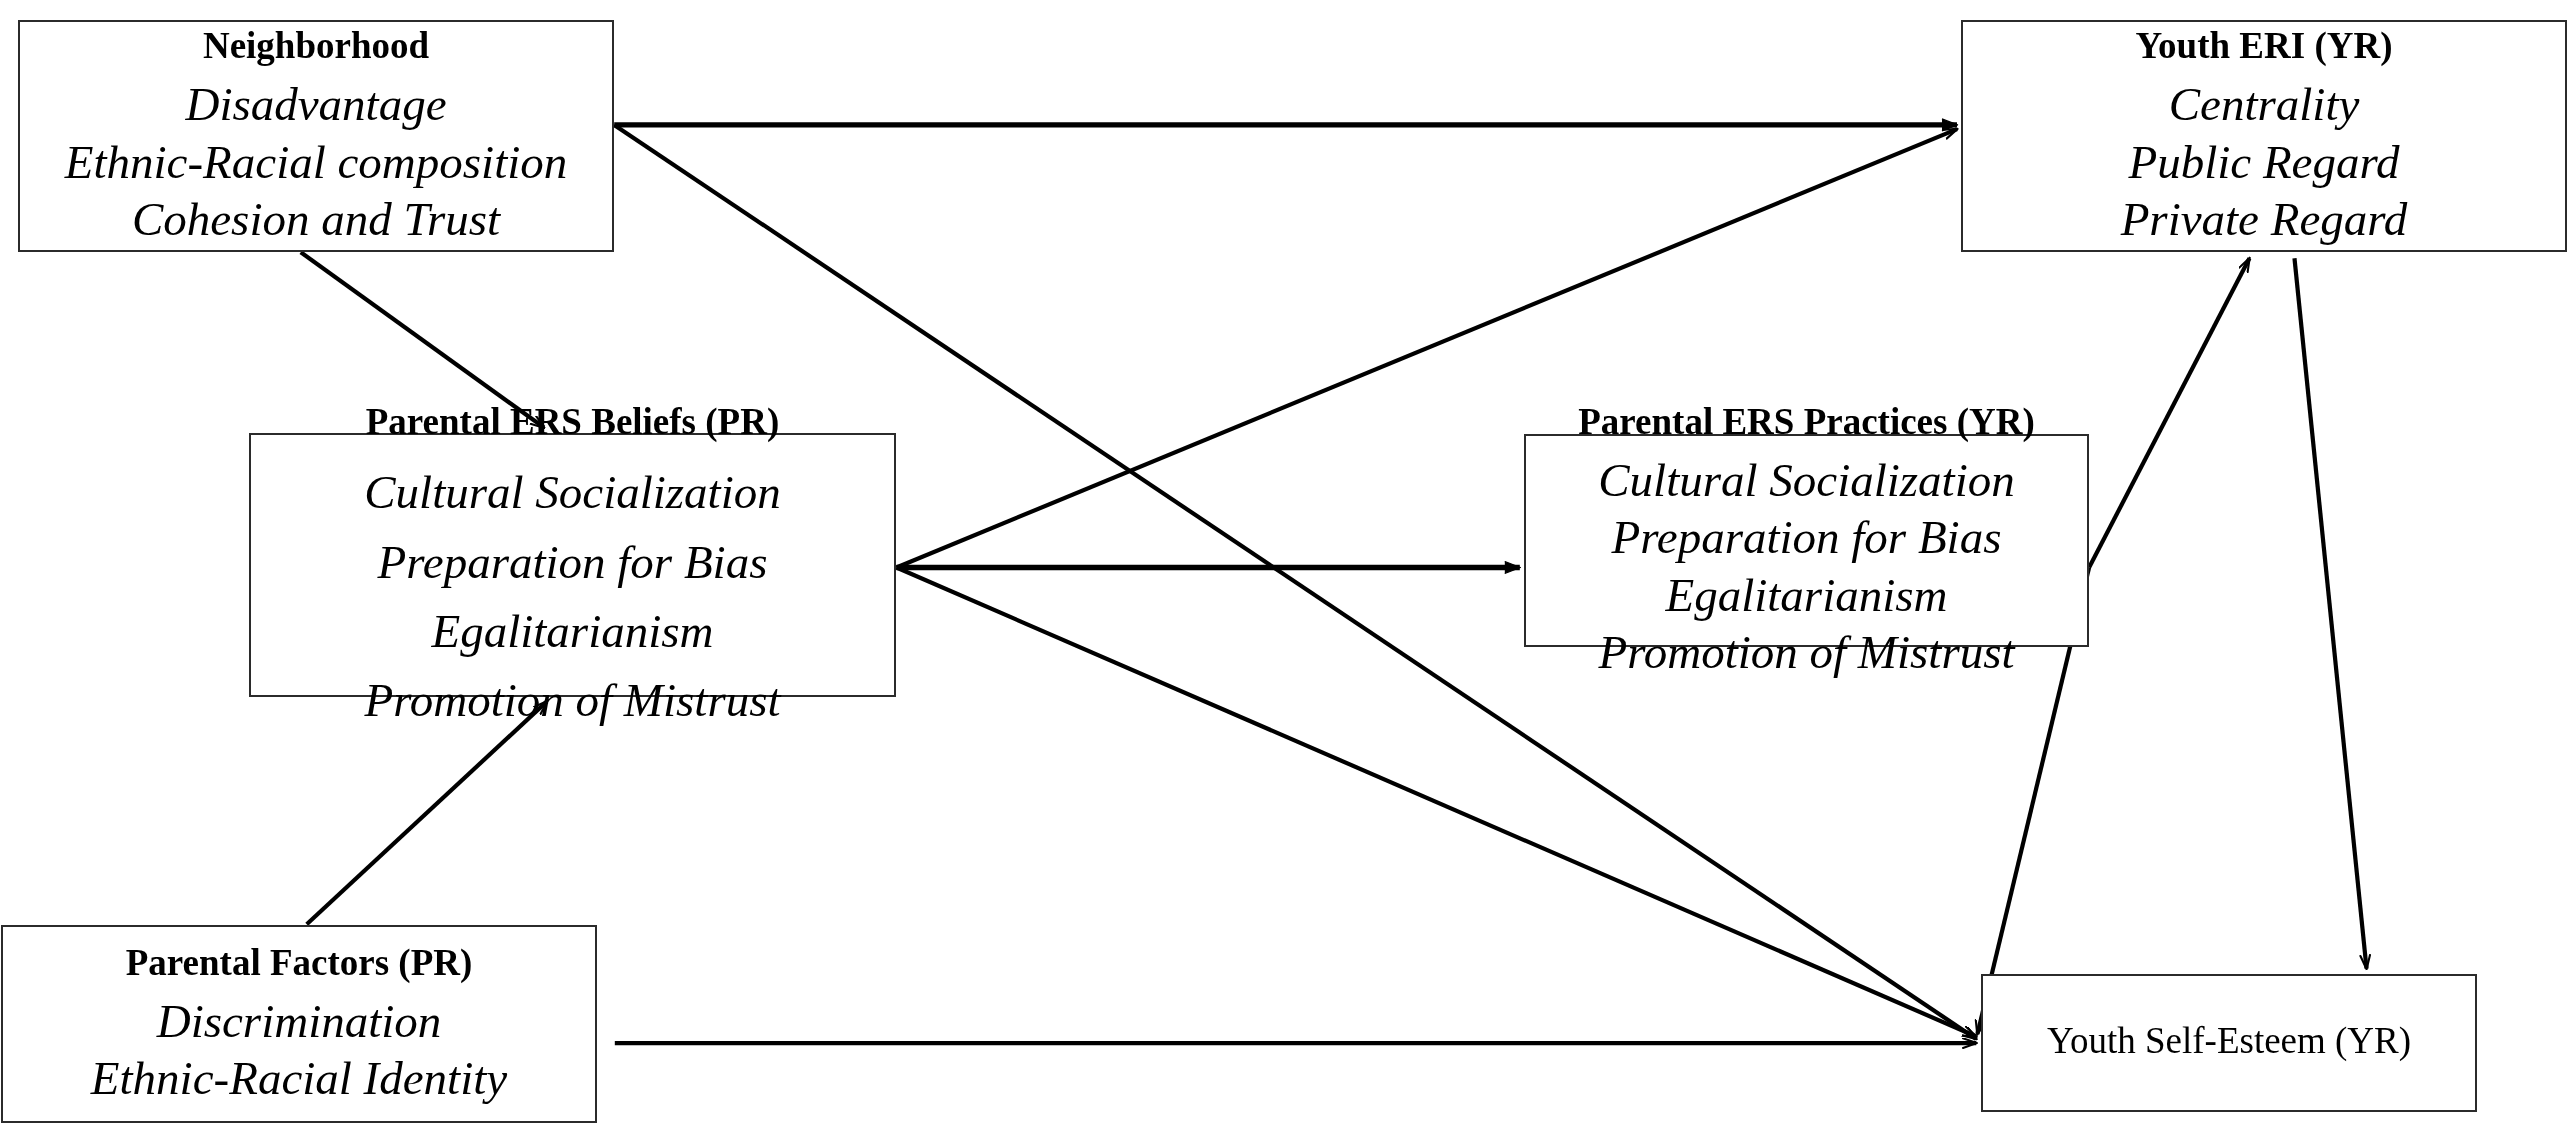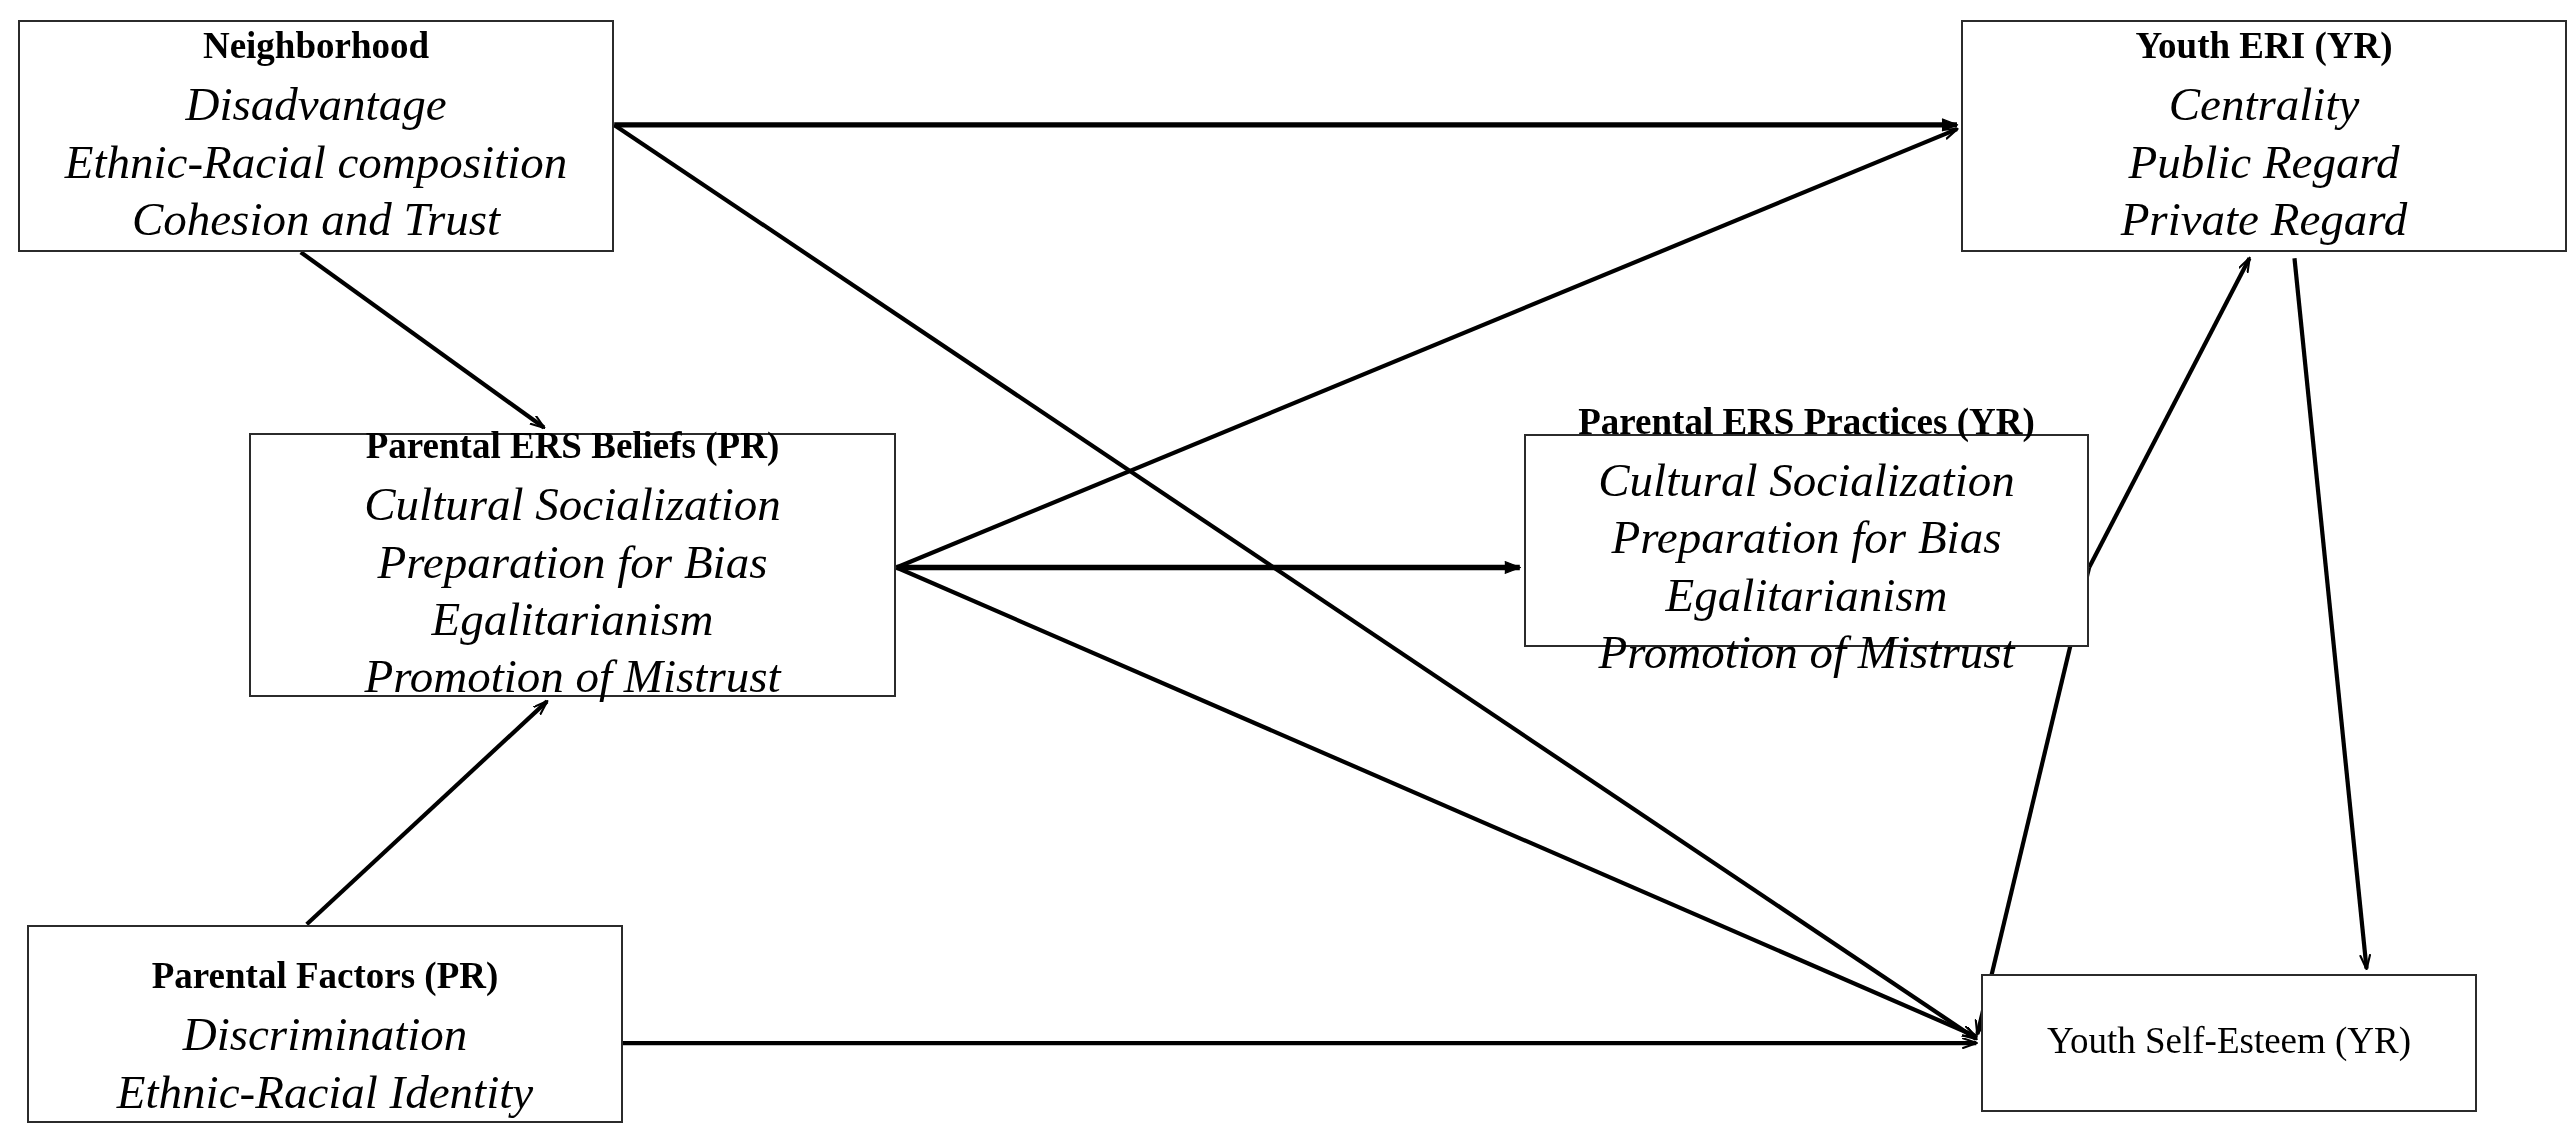--- a/index.html
+++ b/index.html
@@ -53,23 +53,23 @@
   }
   .node-line {
     font-size: 47px;
     line-height: 1.22;
     white-space: nowrap;
     font-style: italic;
   }
   
   #node-neighborhood      { left: 18px;   top: 20.4px;   width: 596px;  height: 232px; }
   #node-youth-eri         { left: 1961px; top: 20.4px;   width: 606px;  height: 232px; }
-  #node-ers-beliefs       { left: 249px;  top: 433px;  width: 647px; height: 264px; }
+  #node-ers-beliefs       { left: 249px;  top: 433px;  width: 647px; height: 264px; gap: 12px; }
   #node-ers-practices     { left: 1524px; top: 434px;  width: 565px;  height: 213px; }
-  #node-parental-factors  { left: 27px;   top: 925px; width: 596px;  height: 198px; justify-content: flex-end; }
+  #node-parental-factors  { left: 1px;   top: 925px; width: 596px;  height: 198px; }
   #node-youth-self-esteem { left: 1981px; top: 974px; width: 496px;  height: 138px; }
 </style>
 </head>
 <body>
 
 <div id="stage">
 
   <svg id="edge-layer" viewBox="0 0 4288 1910" width="2576" height="1147" xmlns="http://www.w3.org/2000/svg">
     <defs>
       <marker id="ah" markerWidth="26" markerHeight="26" refX="23" refY="9" orient="auto" markerUnits="userSpaceOnUse">

